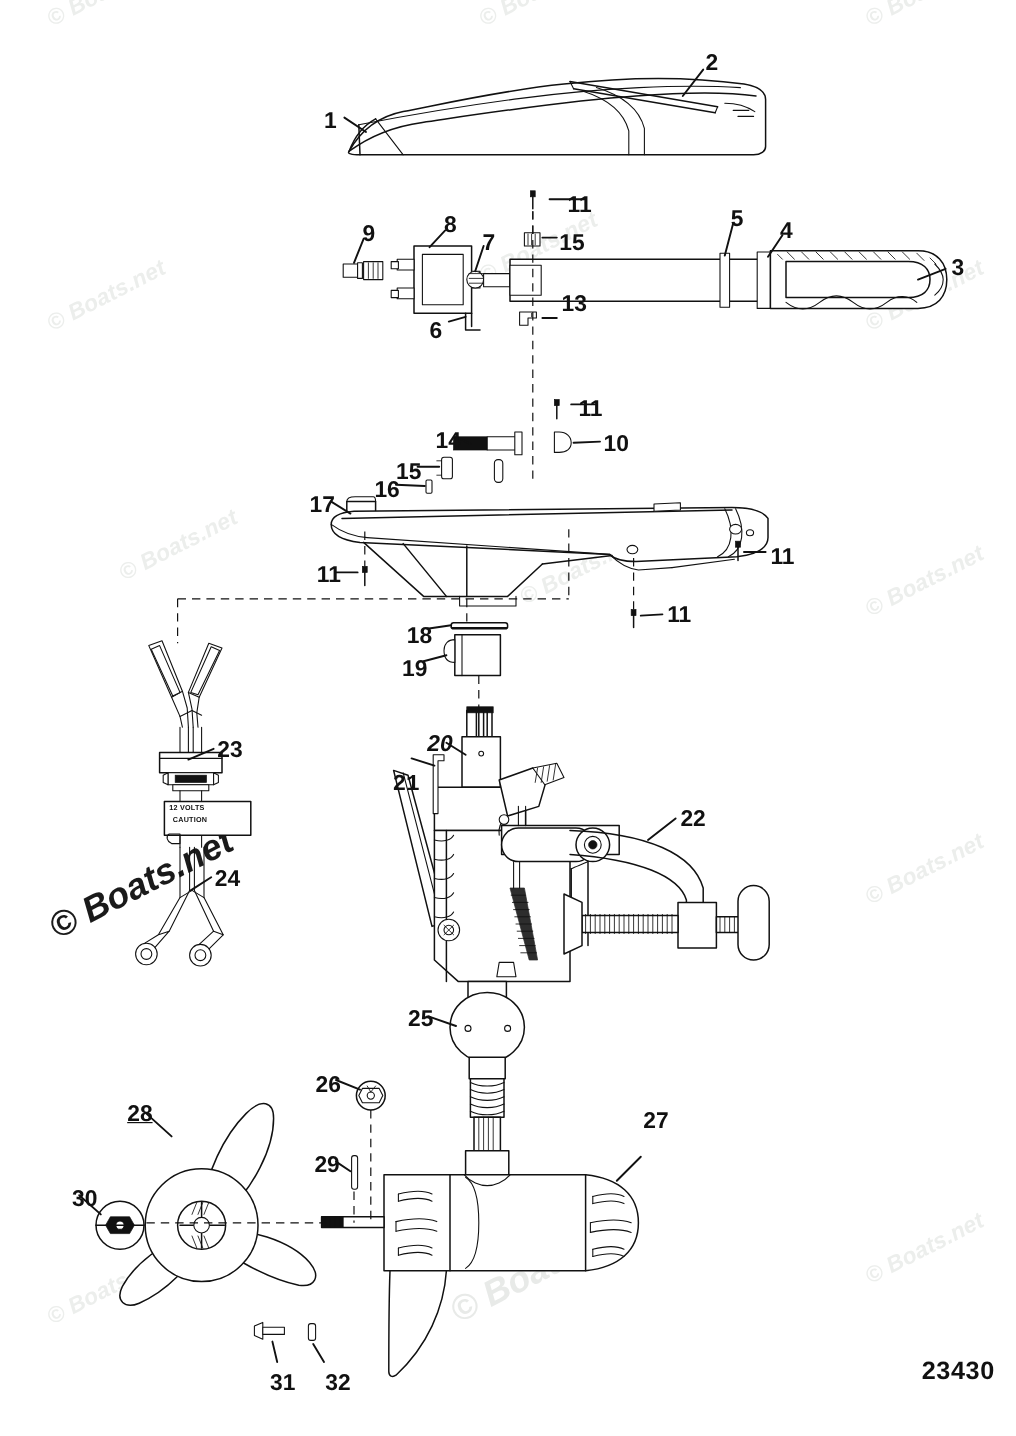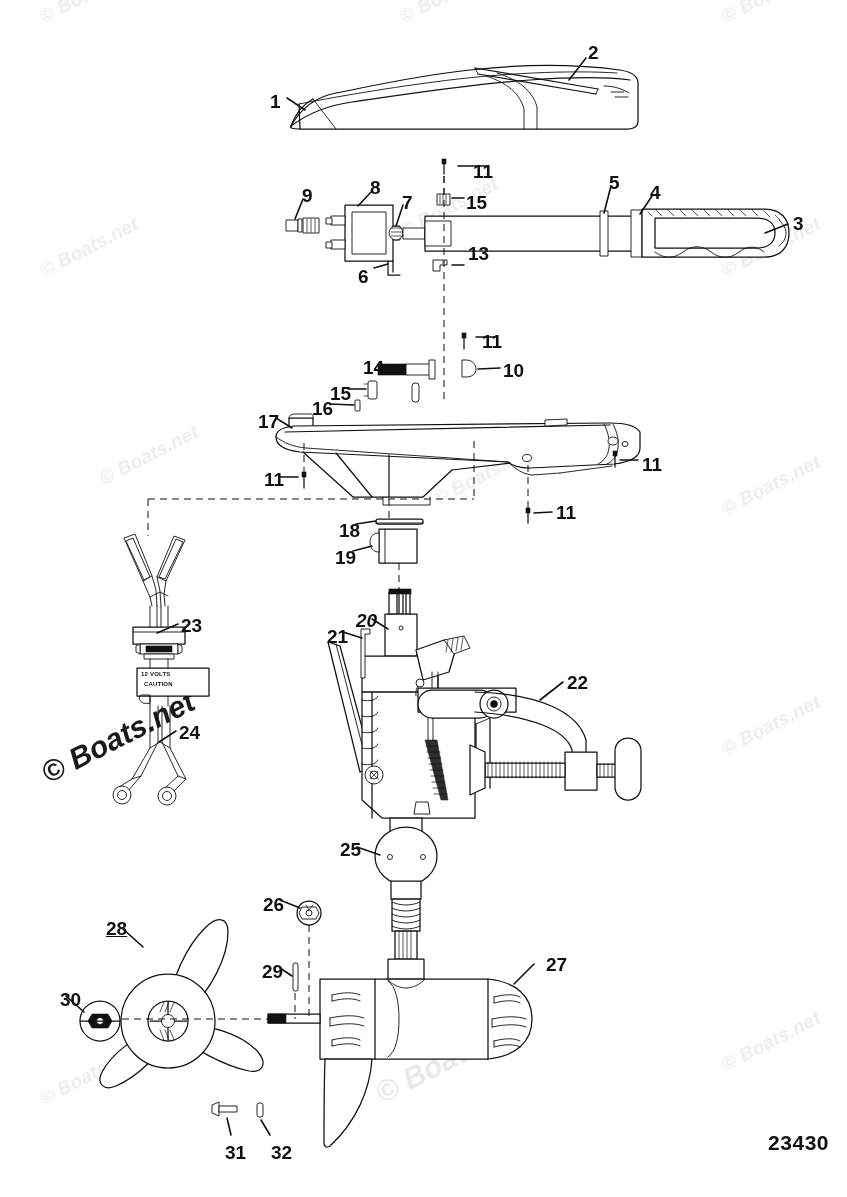--- a/index.html
+++ b/index.html
@@ -595,27 +595,27 @@
       <div class="cal" style="left: 264px; top: 470px;">11</div>
       <div class="cal" style="left: 466px; top: 193px;">15</div>
       <div class="cal" style="left: 468px; top: 244px;">13</div>
       <div class="cal" style="left: 363px; top: 358px;">14</div>
       <div class="cal" style="left: 330px; top: 384px;">15</div>
       <div class="cal" style="left: 312px; top: 399px;">16</div>
       <div class="cal" style="left: 258px; top: 412px;">17</div>
       <div class="cal" style="left: 339px; top: 521px;">18</div>
       <div class="cal" style="left: 335px; top: 548px;">19</div>
       <div class="cal" style="left: 356px; top: 611px; font-style: italic;">20</div>
-      <div class="cal" style="left: 327px; top: 627px;">21</div>
+      <div class="cal" style="left: 327px; top: 644px; font-family: Liberation Mono, monospace;">21</div>
       <div class="cal" style="left: 567px; top: 673px;">22</div>
       <div class="cal" style="left: 181px; top: 616px;">23</div>
       <div class="cal" style="left: 179px; top: 723px;">24</div>
       <div class="cal" style="left: 340px; top: 840px;">25</div>
       <div class="cal" style="left: 263px; top: 895px;">26</div>
-      <div class="cal" style="left: 536px; top: 955px; margin-left: 10px;">27</div>
+      <div class="cal" style="left: 536px; top: 925px;">27</div>
       <div class="cal" style="left: 106px; top: 919px; text-decoration: underline;">28</div>
       <div class="cal" style="left: 262px; top: 962px;">29</div>
       <div class="cal" style="left: 60px; top: 990px;">30</div>
       <div class="cal" style="left: 225px; top: 1143px;">31</div>
       <div class="cal" style="left: 271px; top: 1143px;">32</div>
     </div>
 
   <div id="plate-text" style="position:absolute;left:141px;top:671px;z-index:9;">
     <div class="lbl-txt" style="font-size:6px;color:#111;letter-spacing:.2px;">12 VOLTS</div>
     <div class="lbl-txt" style="font-size:6px;color:#111;letter-spacing:.2px;margin-top:4px;margin-left:3px;">CAUTION</div>

